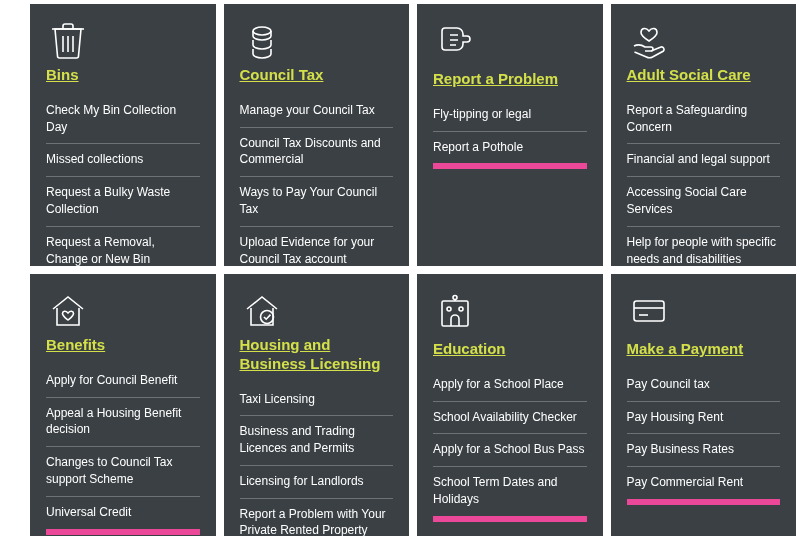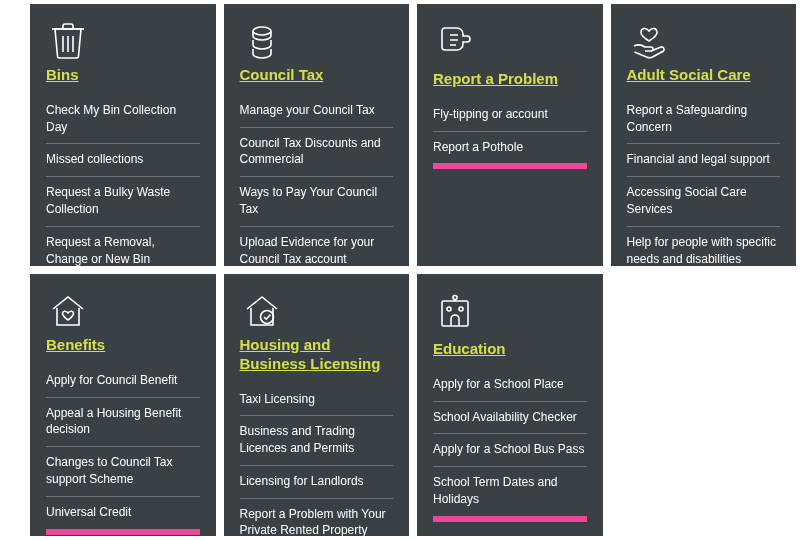--- a/index.html
+++ b/index.html
@@ -100,21 +100,21 @@
 
   <div class="card">
     <div class="card-icon">
       <svg width="44" height="44" viewBox="0 0 44 44" fill="none" stroke="#ffffff" stroke-width="1.6">
         <path d="M12 10 h12 a6 6 0 0 1 6 6 v2 h4 a3 3 0 0 1 0 6 h-4 v2 a6 6 0 0 1 -6 6 h-12 a3 3 0 0 1 -3 -3 v-16 a3 3 0 0 1 3 -3 z"></path>
         <path d="M17 17 h8 M17 22 h8 M17 27 h6"></path>
       </svg>
     </div>
     <div class="card-title">Report a Problem</div>
     <div class="links">
-      <div class="link-item">Fly-tipping or account</div>
+      <div class="link-item">Fly-tipping or legal</div>
       <div class="link-item">Report a Pothole</div>
     </div>
   </div>
 
   <div class="card">
     <div class="card-icon">
       <svg width="44" height="44" viewBox="0 0 44 44" fill="none" stroke="#ffffff" stroke-width="1.6">
         <path d="M22 20 c-3 -4 -8 -3 -8 1.5 0 3.5 5 6.5 8 8.5 3 -2 8 -5 8 -8.5 0 -4.5 -5 -5.5 -8 -1.5 z" transform="translate(0,-7)"></path>
         <path d="M7 28 c4 -2 8 -1 11 1 h6 a2 2 0 0 1 0 4 h-6"></path>
         <path d="M24 33 l10 -4 a2.5 2.5 0 0 1 2.5 4 l-11 6 c-2 1 -4 1 -6 0 l-12 -5"></path>
@@ -177,14 +177,30 @@
     </div>
     <div class="card-title">Education</div>
     <div class="links">
       <div class="link-item">Apply for a School Place</div>
       <div class="link-item">School Availability Checker</div>
       <div class="link-item">Apply for a School Bus Pass</div>
       <div class="link-item">School Term Dates and Holidays</div>
     </div>
   </div>
 
+  <div class="card">
+    <div class="card-icon">
+      <svg width="44" height="44" viewBox="0 0 44 44" fill="none" stroke="#ffffff" stroke-width="1.6">
+        <rect x="7" y="13" width="30" height="20" rx="2.5"></rect>
+        <path d="M7 20 h30"></path>
+        <path d="M12 27 h9"></path>
+      </svg>
+    </div>
+    <div class="card-title">Make a Payment</div>
+    <div class="links">
+      <div class="link-item">Pay Council tax</div>
+      <div class="link-item">Pay Housing Rent</div>
+      <div class="link-item">Pay Business Rates</div>
+      <div class="link-item">Pay Commercial Rent</div>
+    </div>
+  </div>
 
 </div>
 
 </body></html>

